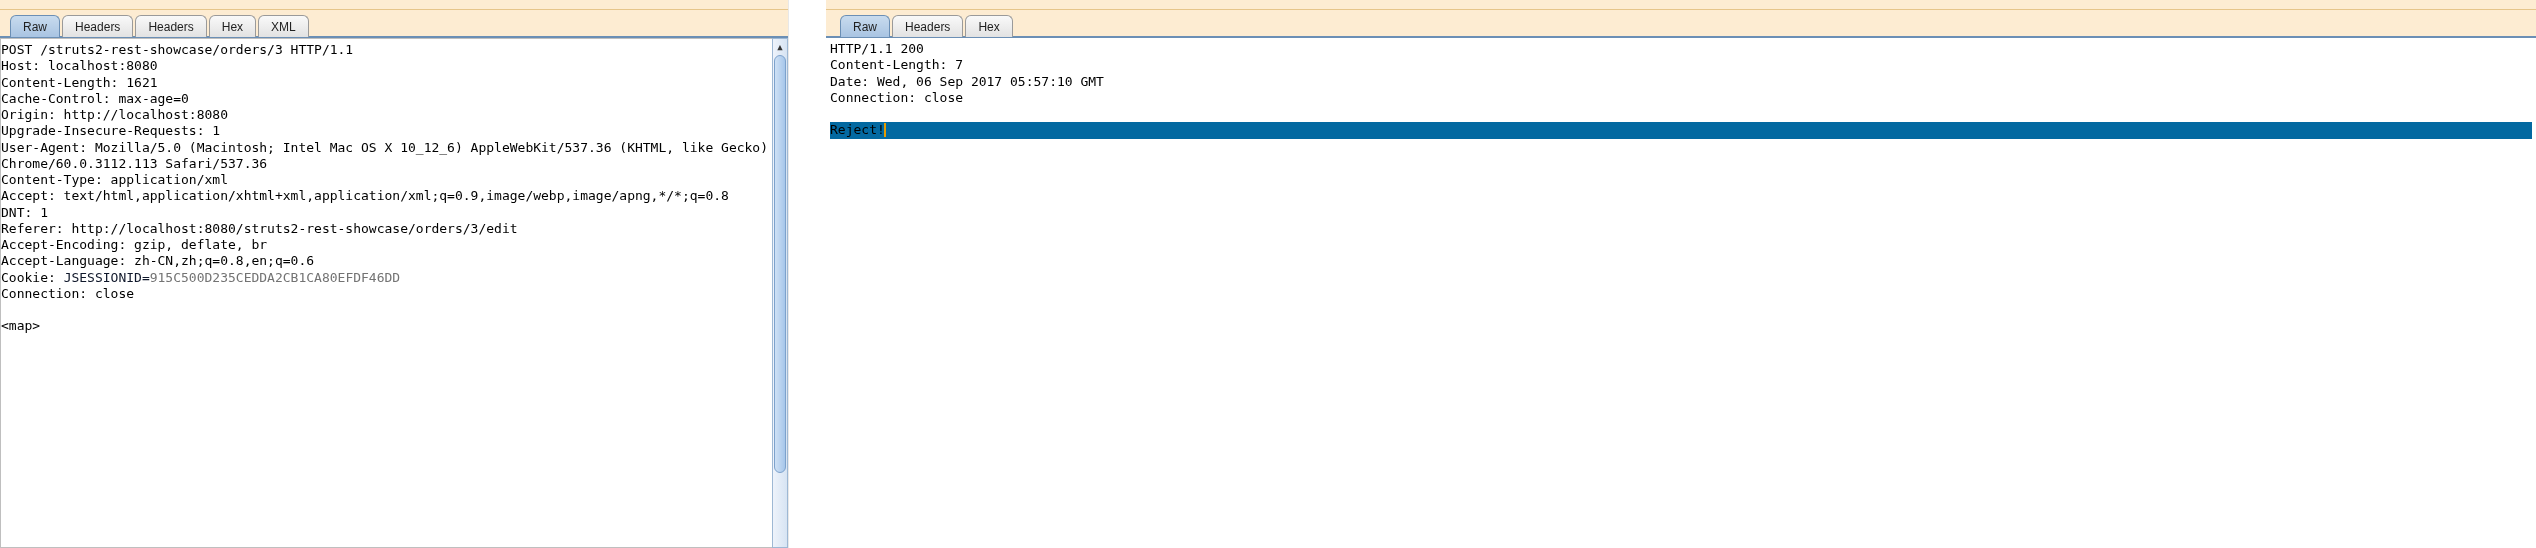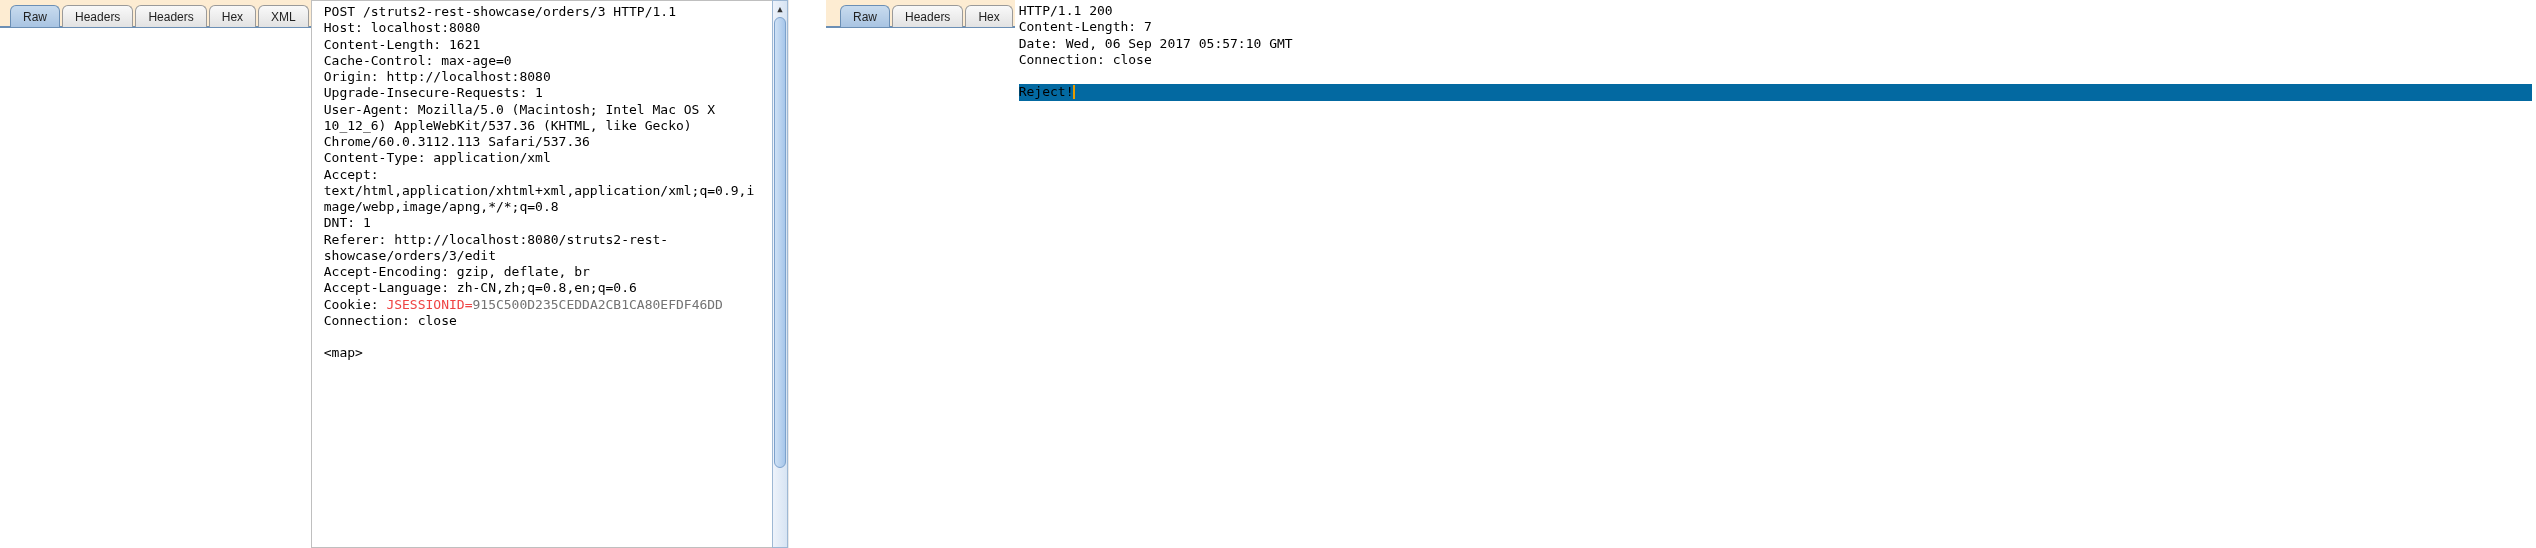--- a/index.html
+++ b/index.html
@@ -7,21 +7,21 @@
     font-family: Monaco, "Lucida Console", monospace;
     font-size: 13px;
     background: #fff;
     width: 2536px;
     height: 548px;
     overflow: hidden;
     display: flex;
   }
   .panel {
     display: flex;
-    flex-direction: row;
+    flex-direction: column;
     position: relative;
   }
   .panel-left { width: 788px; }
   .gap { width: 38px; background: #fff; border-left: 1px solid #e8e8e8;}
   .panel-right { flex: 1; }
   .top-strip {
     height: 10px;
     background: #fdecd2;
     border-bottom: 1px solid #e6c58a;
   }
@@ -57,21 +57,21 @@
   .content-wrap {
     flex: 1;
     display: flex;
     border-top: none;
     overflow: hidden;
     position: relative;
   }
   .content {
     flex: 1;
     background: #fff;
-    padding: 3px 12px;
+    padding: 3px 0;
     font-family: Monaco, Consolas, monospace;
     font-size: 13px;
     line-height: 1.25;
     white-space: pre-wrap;
     word-break: break-word;
     overflow: hidden;
     color: #000;
     border: 1px solid #bfbfbf;
     border-right: none;
   }
@@ -103,21 +103,21 @@
   .sb-thumb {
     position: absolute;
     top: 0;
     left: 1px;
     right: 1px;
     height: 85%;
     background: linear-gradient(to right, #cfe1f5, #a6c6ea);
     border: 1px solid #7da2cc;
     border-radius: 7px;
   }
-  .cookie-name { color: #ef4444; }
+  .cookie-name { color: #0f172a; }
   .cookie-val { color: #737373; }
   .panel-right .tabs { background: #fdecd2; }
   .hl-line {
     background: #0369a1;
     display: inline-block;
     width: 100%;
   }
   .cursor {
     border-left: 2px solid #e69b00;
     display: inline-block;

